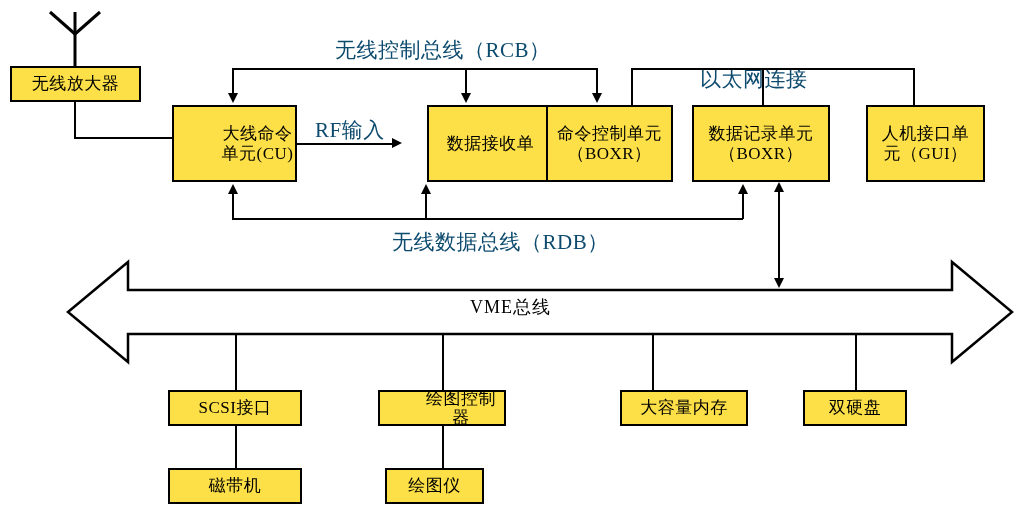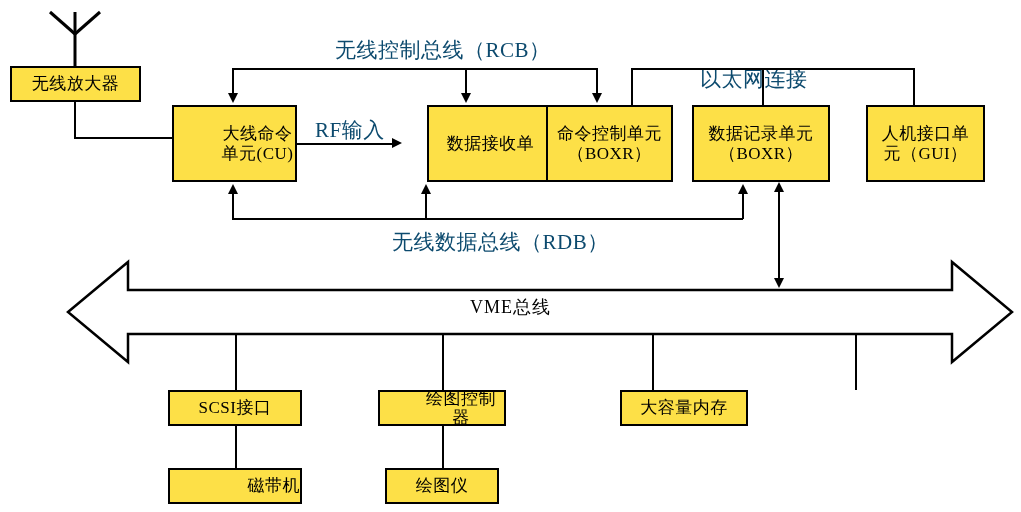--- a/index.html
+++ b/index.html
@@ -127,24 +127,27 @@
 
   <div class="box" style="left:168px;top:390px;width:134px;height:36px;">
     <span>SCSI接口</span>
   </div>
   <div class="box" style="left:378px;top:390px;width:128px;height:36px;padding-left:38px;">
     <span>绘图控制器</span>
   </div>
   <div class="box" style="left:589px;top:390px;width:128px;height:36px;margin-left:31px;">
     <span>大容量内存</span>
   </div>
+  <div class="box" style="left:803px;top:390px;width:104px;height:36px;">
+    <span>双硬盘</span>
+  </div>
 
   <div class="vline" style="left:235px;top:426px;height:42px;"></div>
   <div class="vline" style="left:442px;top:426px;height:42px;"></div>
 
-  <div class="box" style="left:168px;top:468px;width:134px;height:36px;text-align:right;">
+  <div class="box" style="left:168px;top:468px;width:134px;height:36px;">
     <span>磁带机</span>
   </div>
-  <div class="box" style="left:385px;top:468px;width:114px;height:36px;text-align:center;">
+  <div class="box" style="left:385px;top:468px;width:99px;height:36px;text-align:center;">
     <span>绘图仪</span>
   </div>
 
 </div>
 
 </body></html>

